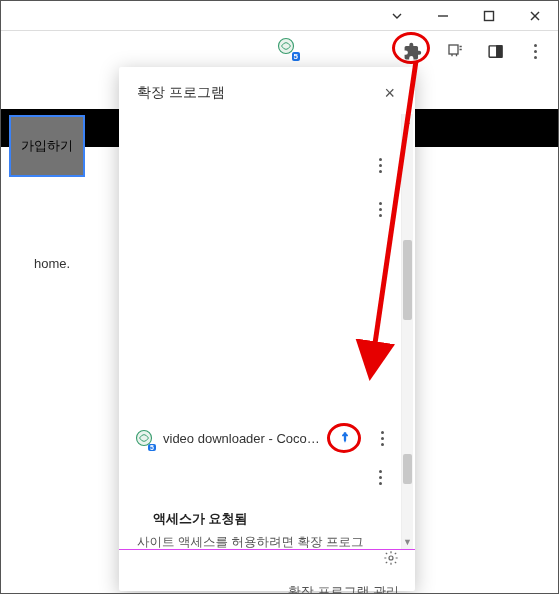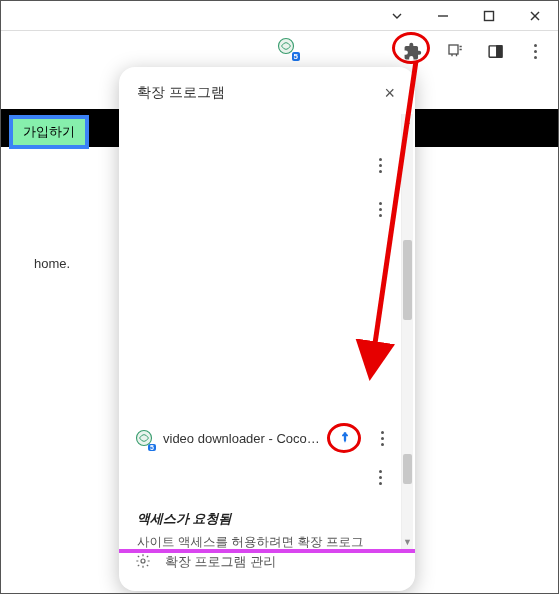--- a/index.html
+++ b/index.html
@@ -70,40 +70,40 @@
   
   .blackbar {
     position: absolute;
     left: 0; top: 108px;
     width: 100%; height: 38px;
     background: #000;
   }
   .signup-btn {
     position: absolute;
     left: 8px; top: 114px;
-    background: #86efac; color: #000;
-    padding: 4px 10px;
+    background: #737373; color: #000;
+    padding: 20px 10px;
     font-size: 13px;
-    border: 4px solid #3b82f6;
+    border: 2px solid #3b82f6;
   }
   .hometxt {
     position: absolute;
     left: 8px; top: 255px;
     color: #333;
     padding-left: 25px;
   }
 
   
   .popup {
     position: absolute;
     left: 118px; top: 66px;
     width: 296px;
     height: 524px;
     background: #fff;
-    border-radius: 16px;
+    border-radius: 2px;
     box-shadow: 0 4px 20px rgba(0,0,0,0.25);
     display: flex;
     flex-direction: column;
   }
   .popup-header {
     display: flex; justify-content: space-between; align-items: center;
     padding: 14px 16px 10px 18px;
     color: #333;
     font-size: 14px;
   }
@@ -158,49 +158,49 @@
     top: 126px; height: 80px;
     background: #c8c8c8; border-radius: 2px;
   }
   .scrollbar .thumb2 {
     position: absolute; left: 1px; right: 1px;
     top: 340px; height: 30px;
     background: #c8c8c8; border-radius: 2px;
   }
 
   .section-title {
-    padding: 8px 18px 2px;
+    padding: 8px 34px 2px;
     font-weight: bold;
     color: #222;
     font-size: 13px;
-    font-style: italic;
   }
   .section-desc {
     padding: 2px 30px 10px 18px;
     color: #555;
     font-size: 12.5px;
     line-height: 1.6;
   }
 
   
   .ghost-more {
     position: absolute;
     right: 22px;
     width: 26px; height: 26px;
     display: flex; align-items: center; justify-content: center;
   }
 
   .popup-footer {
-    border-top: 4px solid #d946ef;
+    border-top: 1px solid #d946ef;
     height: 42px;
-    display: flex; align-items: flex-start;
+    display: flex; align-items: flex-end;
     padding: 0 16px;
     gap: 14px;
     color: #555;
     font-size: 13px;
+    flex-direction: column;
   }
 
   
   .arrow-svg {
     position: absolute;
     left: 0; top: 0;
     pointer-events: none;
   }
 </style>
 </head>

